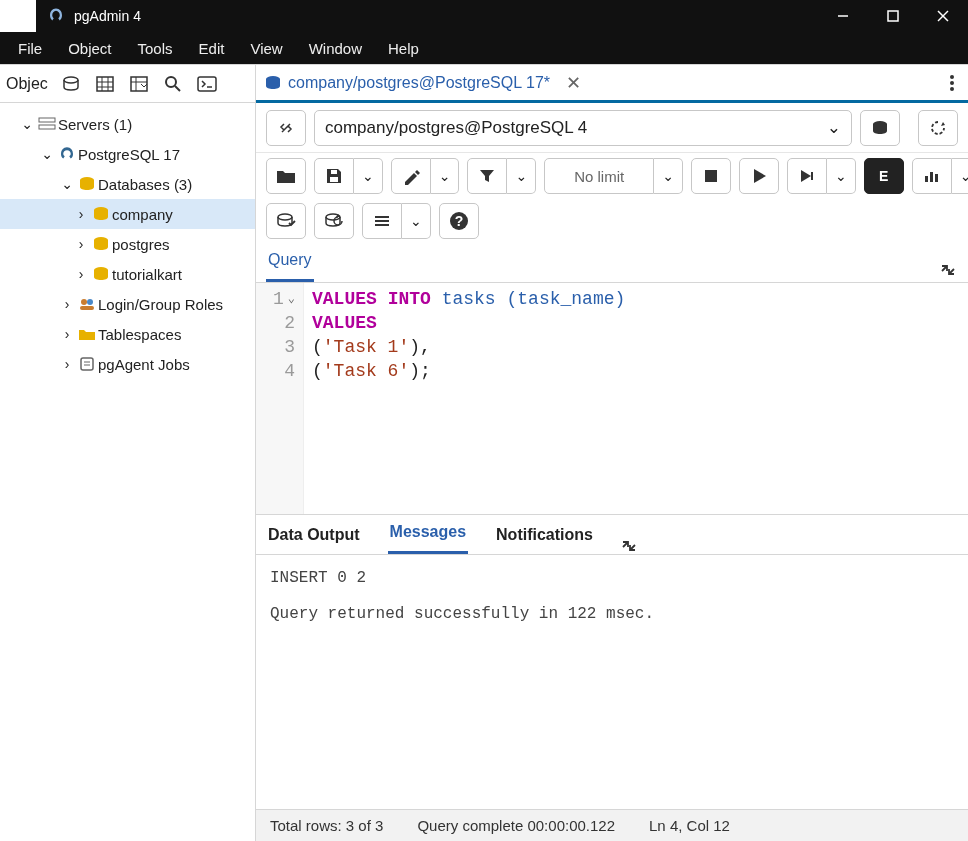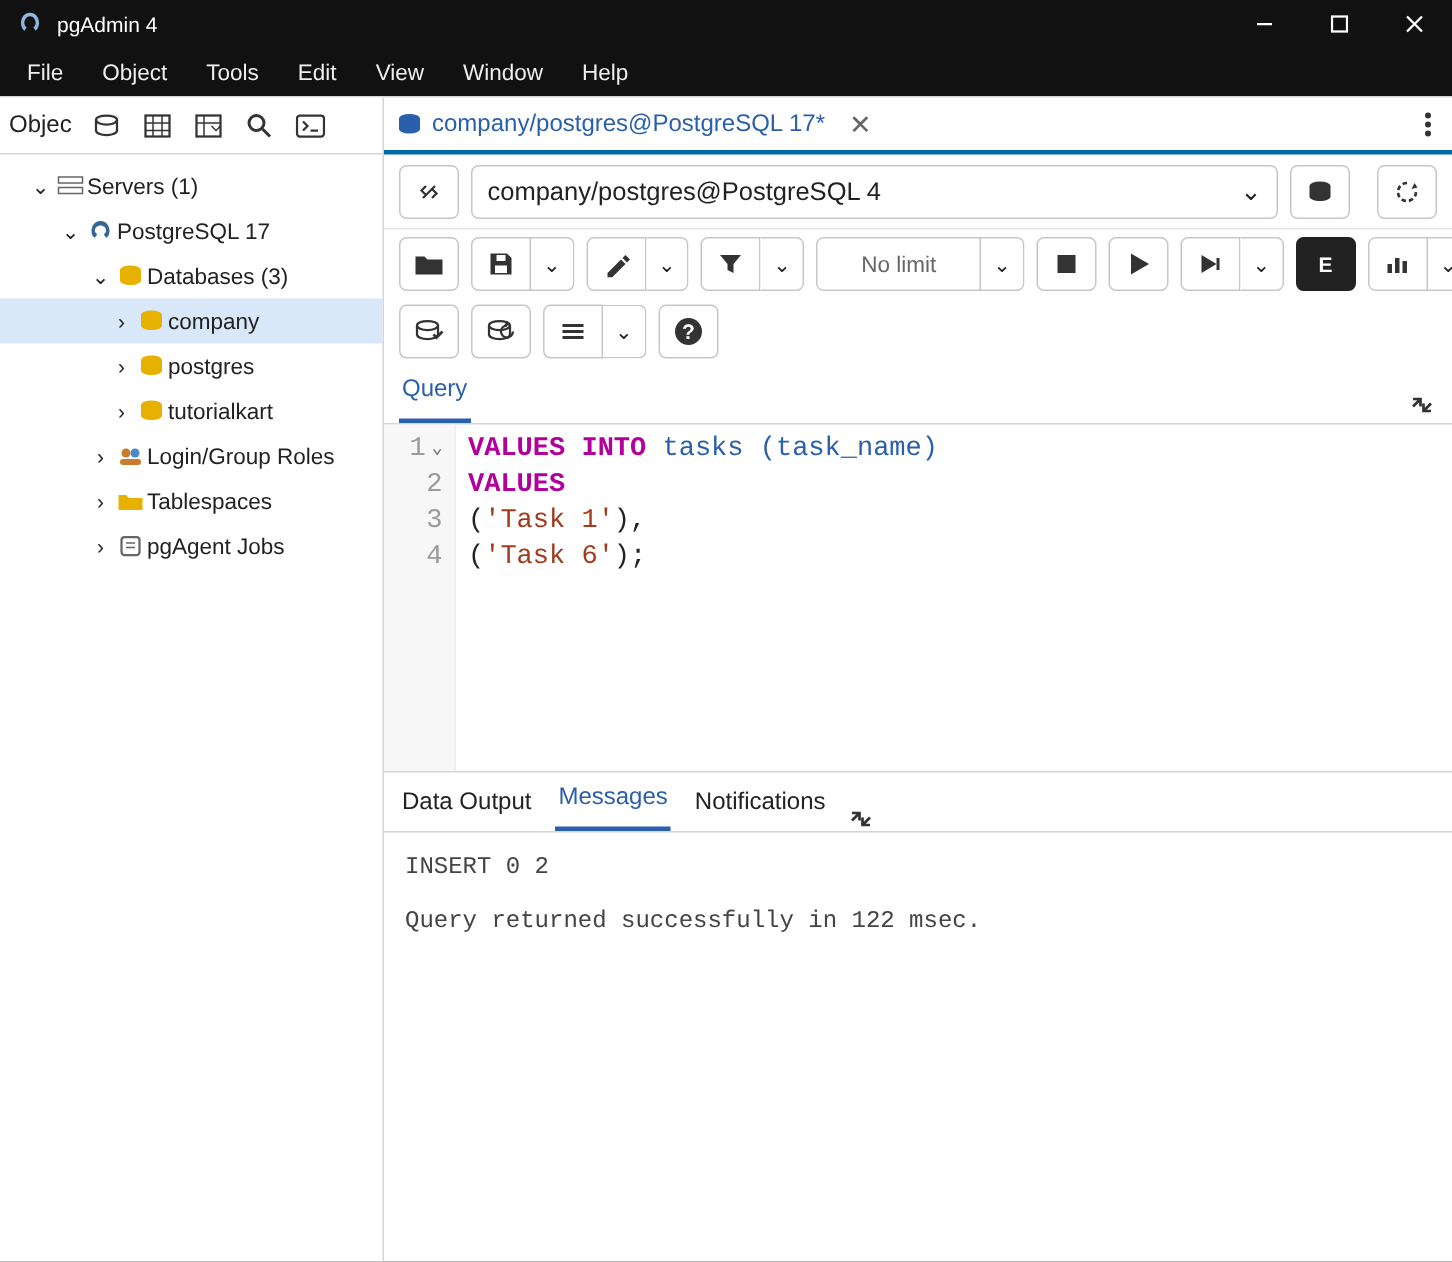--- a/index.html
+++ b/index.html
@@ -19,20 +19,21 @@
   display: flex;
   flex-direction: column;
 }
 .titlebar {
   background: #111;
   color: #fff;
   height: 32px;
   display: flex;
   align-items: center;
   padding-left: 10px;
+  margin-left: 36px;
 }
 .titlebar .logo { width: 20px; height: 20px; margin-right: 8px; display:flex; align-items:center; justify-content:center;}
 .titlebar .title { flex: 1; font-size: 14px; }
 .win-controls { display: flex; }
 .win-controls div {
   width: 50px; height: 32px;
   display: flex; align-items: center; justify-content: center;
   color: #fff; cursor: pointer;
 }
 .menubar {
@@ -172,21 +173,22 @@
 .kw { color:#b1009b; font-weight:bold; }
 .fn { color:#2a5fab; }
 .paren { color:#2a5fab; }
 .str { color:#a33a1b; }
 .results-tabs {
   height: 40px;
   display: flex;
   align-items: flex-end;
   padding: 0 10px;
   border-bottom: 1px solid #d6d6d6;
-  gap: 14px;
+  gap: 26px;
+  font-weight: bold;
 }
 .messages-pane {
   flex: 1;
   font-family: 'Consolas','Courier New', monospace;
   font-size: 16px;
   padding: 14px 14px;
   color:#444;
   white-space: pre;
   overflow:auto;
 }
@@ -577,16 +579,21 @@
             <svg width="16" height="16">
               <path d="M2 9l5-5M2 4h5v5M14 7l-5 5M14 12H9V7" fill="none" stroke="#333" stroke-width="1.8"></path>
             </svg>
           </span>
       </div>
 
       <div class="messages-pane">INSERT 0 2
 
 Query returned successfully in 122 msec.</div>
 
+      <div class="statusbar">
+        <span>Total rows: 3 of 3</span>
+        <span>Query complete 00:00:00.122</span>
+        <span>Ln 4, Col 12</span>
+      </div>
 
     </div>
   </div>
 </div>
 
 </body></html>

